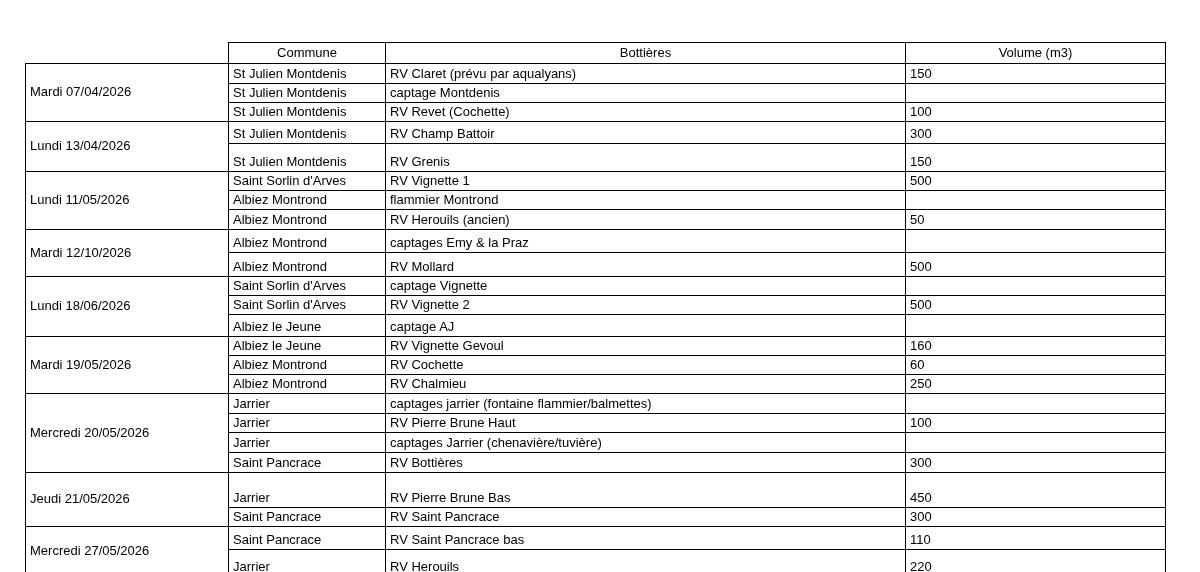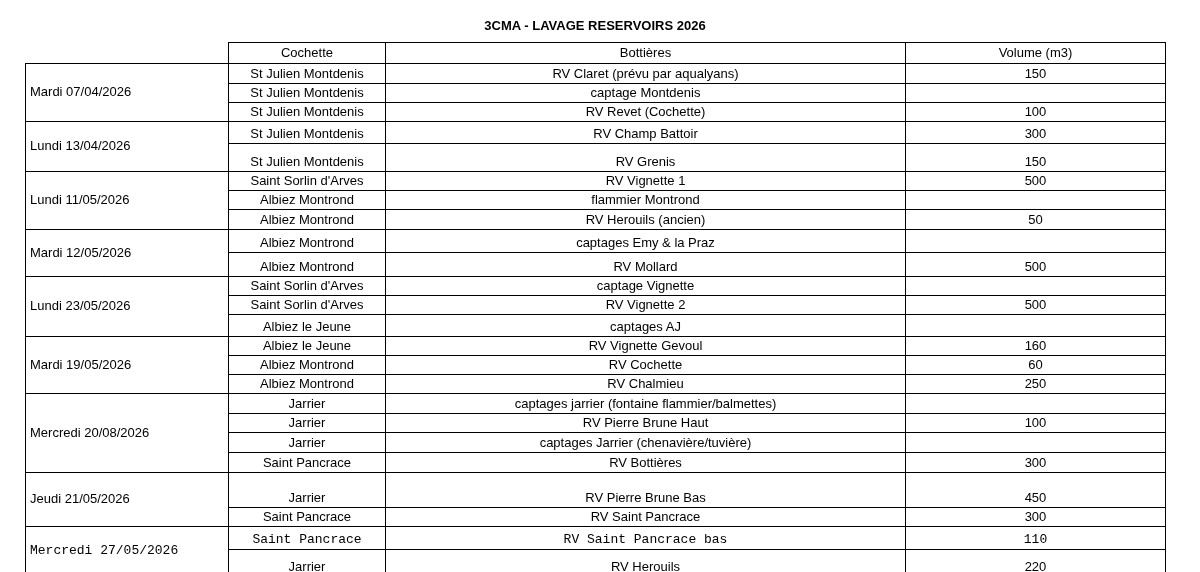--- a/index.html
+++ b/index.html
@@ -50,44 +50,43 @@
     vertical-align: middle;
     height: 18px;
   }
   .date-cell {
     vertical-align: middle;
     text-align: left;
     margin-left: 29px;
   }
   .commune-cell, .reservoir-cell {
     vertical-align: bottom;
-    text-align: center;
+    text-align: left;
   }
   .volume-cell {
     vertical-align: bottom;
-    text-align: center;
+    text-align: left;
   }
 </style>
 </head>
 <body>
 
 <div class="page">
-  <div class="sheet-title">3CMA - LAVAGE RESERVOIRS 2026</div>
 
   <table class="sheet-table">
     <colgroup>
       <col style="width:203px">
       <col style="width:157px">
       <col style="width:520px">
       <col style="width:260px">
     </colgroup>
     <thead>
       <tr style="height:18px">
         <td class="blank-cell"></td>
-        <th class="header-cell">Cochette</th>
+        <th class="header-cell">Commune</th>
         <th class="header-cell">Bottières</th>
         <th class="header-cell">Volume (m3)</th>
       </tr>
     </thead>
     <tbody>
         <tr style="height: 20px;">
           <td class="date-cell" rowspan="3">Mardi 07/04/2026</td>
           <td class="commune-cell">St Julien Montdenis</td>
           <td class="reservoir-cell">RV Claret (prévu par aqualyans)</td>
           <td class="volume-cell">150</td>
@@ -123,64 +122,64 @@
           <td class="commune-cell">Albiez Montrond</td>
           <td class="reservoir-cell">flammier Montrond</td>
           <td class="volume-cell"></td>
         </tr>
         <tr style="height: 20px;">
           <td class="commune-cell">Albiez Montrond</td>
           <td class="reservoir-cell">RV Herouils (ancien)</td>
           <td class="volume-cell">50</td>
         </tr>
         <tr style="height: 23px;">
-          <td class="date-cell" rowspan="2">Mardi 12/05/2026</td>
+          <td class="date-cell" rowspan="2">Mardi 12/10/2026</td>
           <td class="commune-cell">Albiez Montrond</td>
           <td class="reservoir-cell">captages Emy &amp; la Praz</td>
           <td class="volume-cell"></td>
         </tr>
         <tr style="height: 24px;">
           <td class="commune-cell">Albiez Montrond</td>
           <td class="reservoir-cell">RV Mollard</td>
           <td class="volume-cell">500</td>
         </tr>
         <tr style="height: 19px;">
-          <td class="date-cell" rowspan="3">Lundi 23/05/2026</td>
+          <td class="date-cell" rowspan="3">Lundi 18/06/2026</td>
           <td class="commune-cell">Saint Sorlin d'Arves</td>
           <td class="reservoir-cell">captage Vignette</td>
           <td class="volume-cell"></td>
         </tr>
         <tr style="height: 19px;">
           <td class="commune-cell">Saint Sorlin d'Arves</td>
           <td class="reservoir-cell">RV Vignette 2</td>
           <td class="volume-cell">500</td>
         </tr>
         <tr style="height: 22px;">
           <td class="commune-cell">Albiez le Jeune</td>
-          <td class="reservoir-cell">captages AJ</td>
+          <td class="reservoir-cell">captage AJ</td>
           <td class="volume-cell"></td>
         </tr>
         <tr style="height: 19px;">
           <td class="date-cell" rowspan="3">Mardi 19/05/2026</td>
           <td class="commune-cell">Albiez le Jeune</td>
           <td class="reservoir-cell">RV Vignette Gevoul</td>
           <td class="volume-cell">160</td>
         </tr>
         <tr style="height: 19px;">
           <td class="commune-cell">Albiez Montrond</td>
           <td class="reservoir-cell">RV Cochette</td>
           <td class="volume-cell">60</td>
         </tr>
         <tr style="height: 19px;">
           <td class="commune-cell">Albiez Montrond</td>
           <td class="reservoir-cell">RV Chalmieu</td>
           <td class="volume-cell">250</td>
         </tr>
         <tr style="height: 20px;">
-          <td class="date-cell" rowspan="4">Mercredi 20/08/2026</td>
+          <td class="date-cell" rowspan="4">Mercredi 20/05/2026</td>
           <td class="commune-cell">Jarrier</td>
           <td class="reservoir-cell">captages jarrier (fontaine flammier/balmettes)</td>
           <td class="volume-cell"></td>
         </tr>
         <tr style="height: 19px;">
           <td class="commune-cell">Jarrier</td>
           <td class="reservoir-cell">RV Pierre Brune Haut</td>
           <td class="volume-cell">100</td>
         </tr>
         <tr style="height: 20px;">
@@ -197,21 +196,21 @@
           <td class="date-cell" rowspan="2">Jeudi 21/05/2026</td>
           <td class="commune-cell">Jarrier</td>
           <td class="reservoir-cell">RV Pierre Brune Bas</td>
           <td class="volume-cell">450</td>
         </tr>
         <tr style="height: 19px;">
           <td class="commune-cell">Saint Pancrace</td>
           <td class="reservoir-cell">RV Saint Pancrace</td>
           <td class="volume-cell">300</td>
         </tr>
-        <tr style="height: 23px; font-family: Liberation Mono, monospace;">
+        <tr style="height: 23px;">
           <td class="date-cell" rowspan="2">Mercredi 27/05/2026</td>
           <td class="commune-cell">Saint Pancrace</td>
           <td class="reservoir-cell">RV Saint Pancrace bas</td>
           <td class="volume-cell">110</td>
         </tr>
         <tr style="height: 27px;">
           <td class="commune-cell">Jarrier</td>
           <td class="reservoir-cell">RV Herouils</td>
           <td class="volume-cell">220</td>
         </tr>

